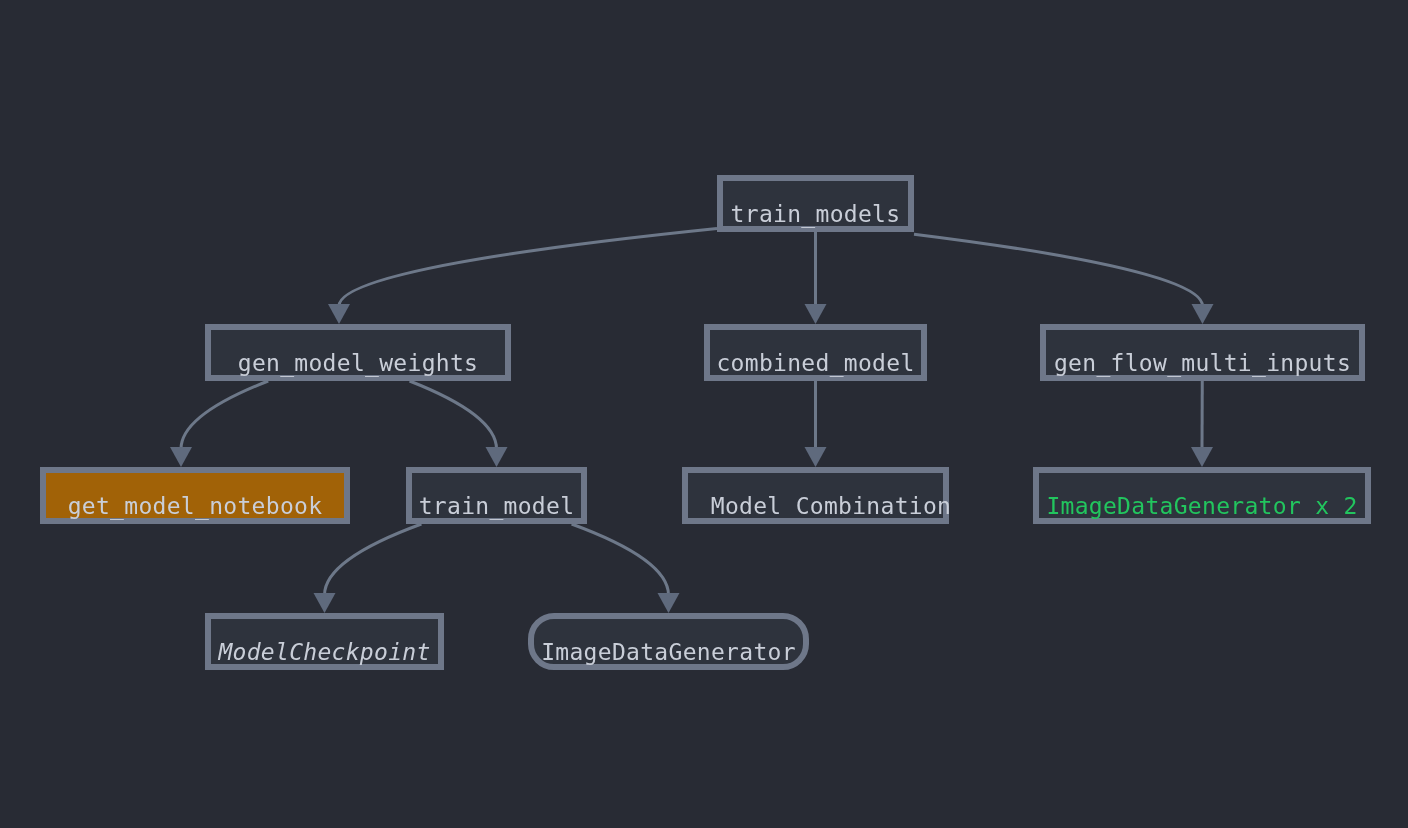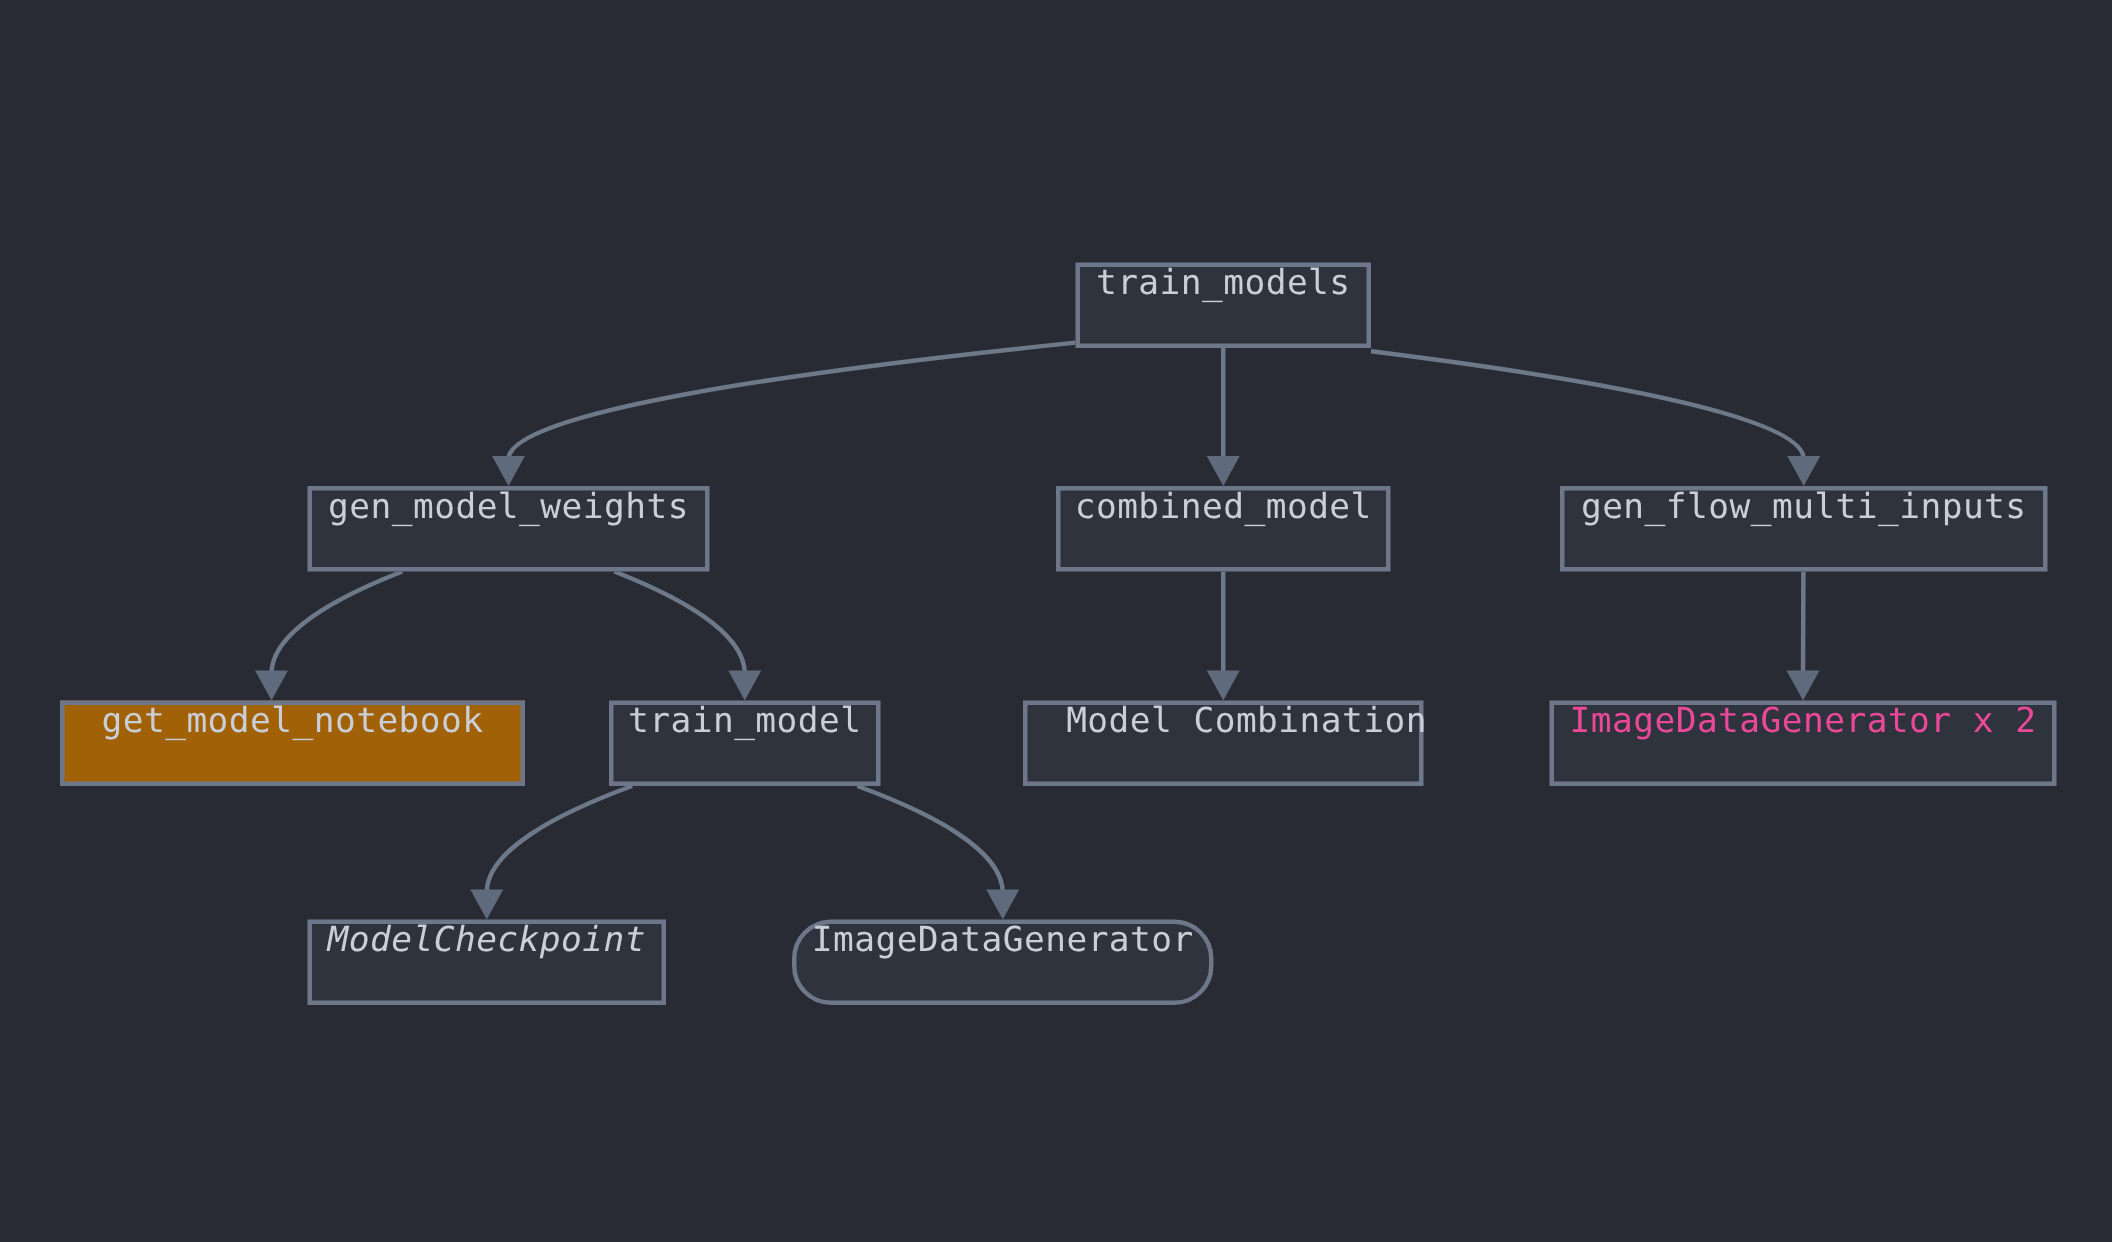--- a/index.html
+++ b/index.html
@@ -26,25 +26,25 @@
   .node-layer {
     position: absolute;
     left: 0;
     top: 0;
     width: 1408px;
     height: 828px;
   }
   .node {
     position: absolute;
     box-sizing: border-box;
-    border: 3px solid #b91c1c;
+    border: 6px solid #b91c1c;
     background: #2e333d;
     color: #c9ced8;
     display: flex;
-    align-items: flex-start;
+    align-items: flex-end;
     justify-content: center;
     font-size: 23px;
     line-height: 1;
     white-space: nowrap;
     letter-spacing: 0.3px;
   }
 </style>
 </head>
 <body style="background: rgb(40, 43, 52);">
 
@@ -66,39 +66,39 @@
       <polygon points="1191,447 1213,447 1202,467" fill="#5f6a7d"></polygon>
       <path d="M 421.40553191489363 524 C 372.9527659574468 541.75, 324.5 566.6, 324.5 595" fill="none" stroke="#6d7889" stroke-width="3"></path>
       <polygon points="313.5,593 335.5,593 324.5,613" fill="#5f6a7d"></polygon>
       <path d="M 571.5944680851064 524 C 620.0472340425532 541.75, 668.5 566.6, 668.5 595" fill="none" stroke="#6d7889" stroke-width="3"></path>
       <polygon points="657.5,593 679.5,593 668.5,613" fill="#5f6a7d"></polygon>
     </svg>
   <div class="node-layer">
       <div class="node" style="left: 717px; top: 175px; width: 197px; height: 57px; background: rgb(46, 51, 61); border-color: rgb(110, 119, 137); color: rgb(201, 206, 216);">
         <span>train_models</span>
       </div>
-      <div class="node" style="left: 205px; top: 324px; width: 268px; height: 57px; background: rgb(46, 51, 61); border-color: rgb(110, 119, 137); color: rgb(201, 206, 216);">
+      <div class="node" style="left: 205px; top: 324px; width: 306px; height: 57px; background: rgb(46, 51, 61); border-color: rgb(110, 119, 137); color: rgb(201, 206, 216);">
         <span>gen_model_weights</span>
       </div>
       <div class="node" style="left: 1040px; top: 324px; width: 325px; height: 57px; background: rgb(46, 51, 61); border-color: rgb(110, 119, 137); color: rgb(201, 206, 216);">
         <span>gen_flow_multi_inputs</span>
       </div>
       <div class="node" style="left: 704px; top: 324px; width: 223px; height: 57px; background: rgb(46, 51, 61); border-color: rgb(110, 119, 137); color: rgb(201, 206, 216);">
         <span>combined_model</span>
       </div>
       <div class="node" style="left: 40px; top: 467px; width: 310px; height: 57px; background: #a16207; border-color: rgb(110, 119, 137); color: rgb(201, 206, 216);">
         <span>get_model_notebook</span>
       </div>
       <div class="node" style="left: 406px; top: 467px; width: 181px; height: 57px; background: rgb(46, 51, 61); border-color: rgb(110, 119, 137); color: rgb(201, 206, 216);">
         <span>train_model</span>
       </div>
       <div class="node" style="left: 682px; top: 467px; width: 267px; height: 57px; background: rgb(46, 51, 61); border-color: rgb(110, 119, 137); color: rgb(201, 206, 216); padding-left: 31px;">
         <span>Model Combination</span>
       </div>
-      <div class="node" style="left: 1033px; top: 467px; width: 338px; height: 57px; background: rgb(46, 51, 61); border-color: rgb(110, 119, 137); color: #ec4899;">
+      <div class="node" style="left: 1033px; top: 467px; width: 338px; height: 57px; background: rgb(46, 51, 61); border-color: rgb(110, 119, 137); color: #22c55e;">
         <span>ImageDataGenerator x 2</span>
       </div>
       <div class="node" style="left: 205px; top: 613px; width: 239px; height: 57px; background: rgb(46, 51, 61); border-color: rgb(110, 119, 137); color: rgb(201, 206, 216); font-style: italic;">
         <span>ModelCheckpoint</span>
       </div>
       <div class="node" style="left: 528px; top: 613px; width: 281px; height: 57px; background: rgb(46, 51, 61); border-color: rgb(110, 119, 137); color: rgb(201, 206, 216); border-radius: 26px;">
         <span>ImageDataGenerator</span>
       </div>
     </div>
 </div>

